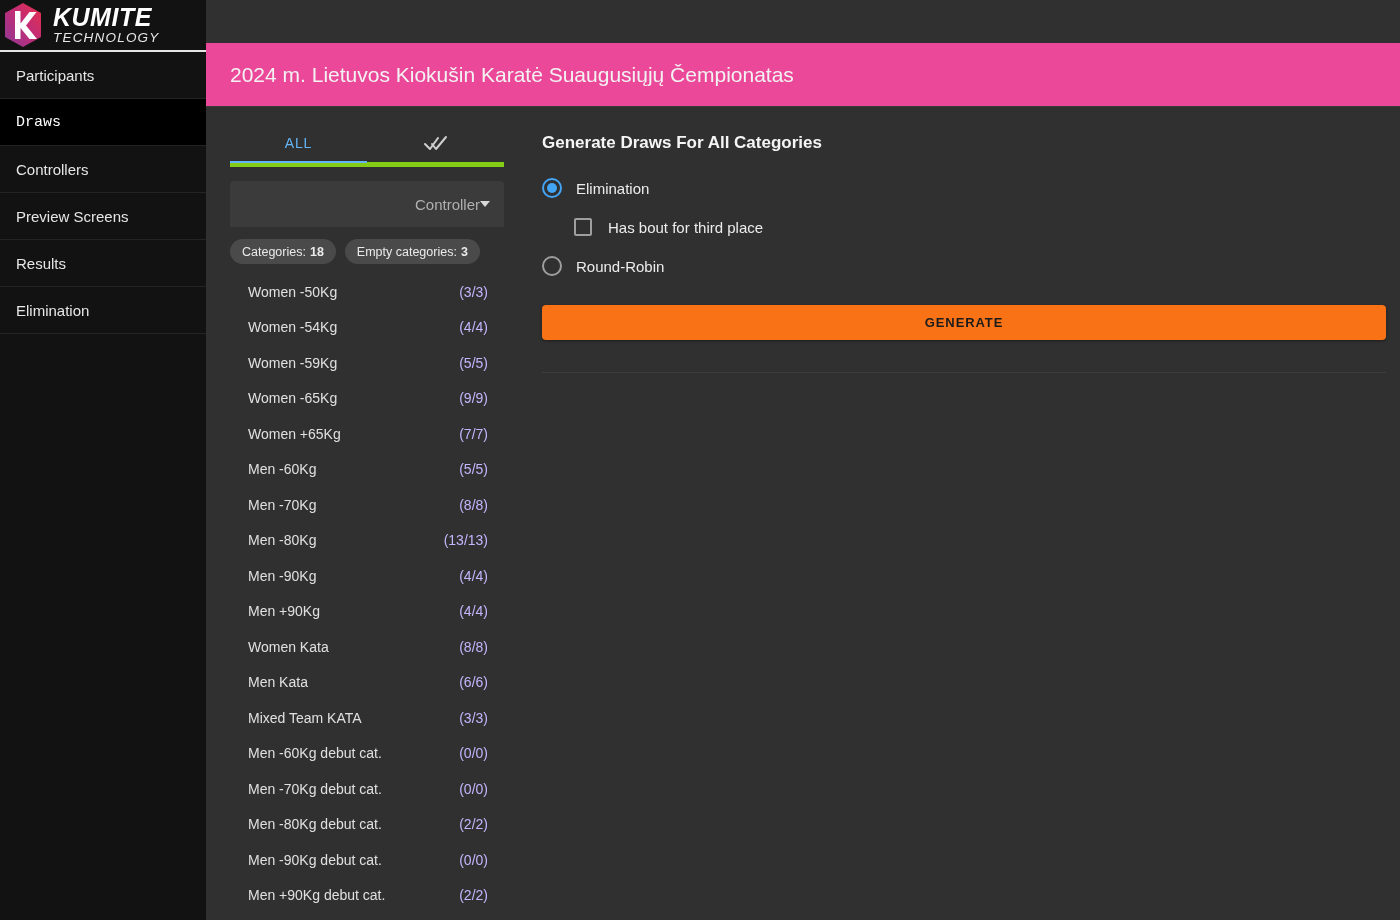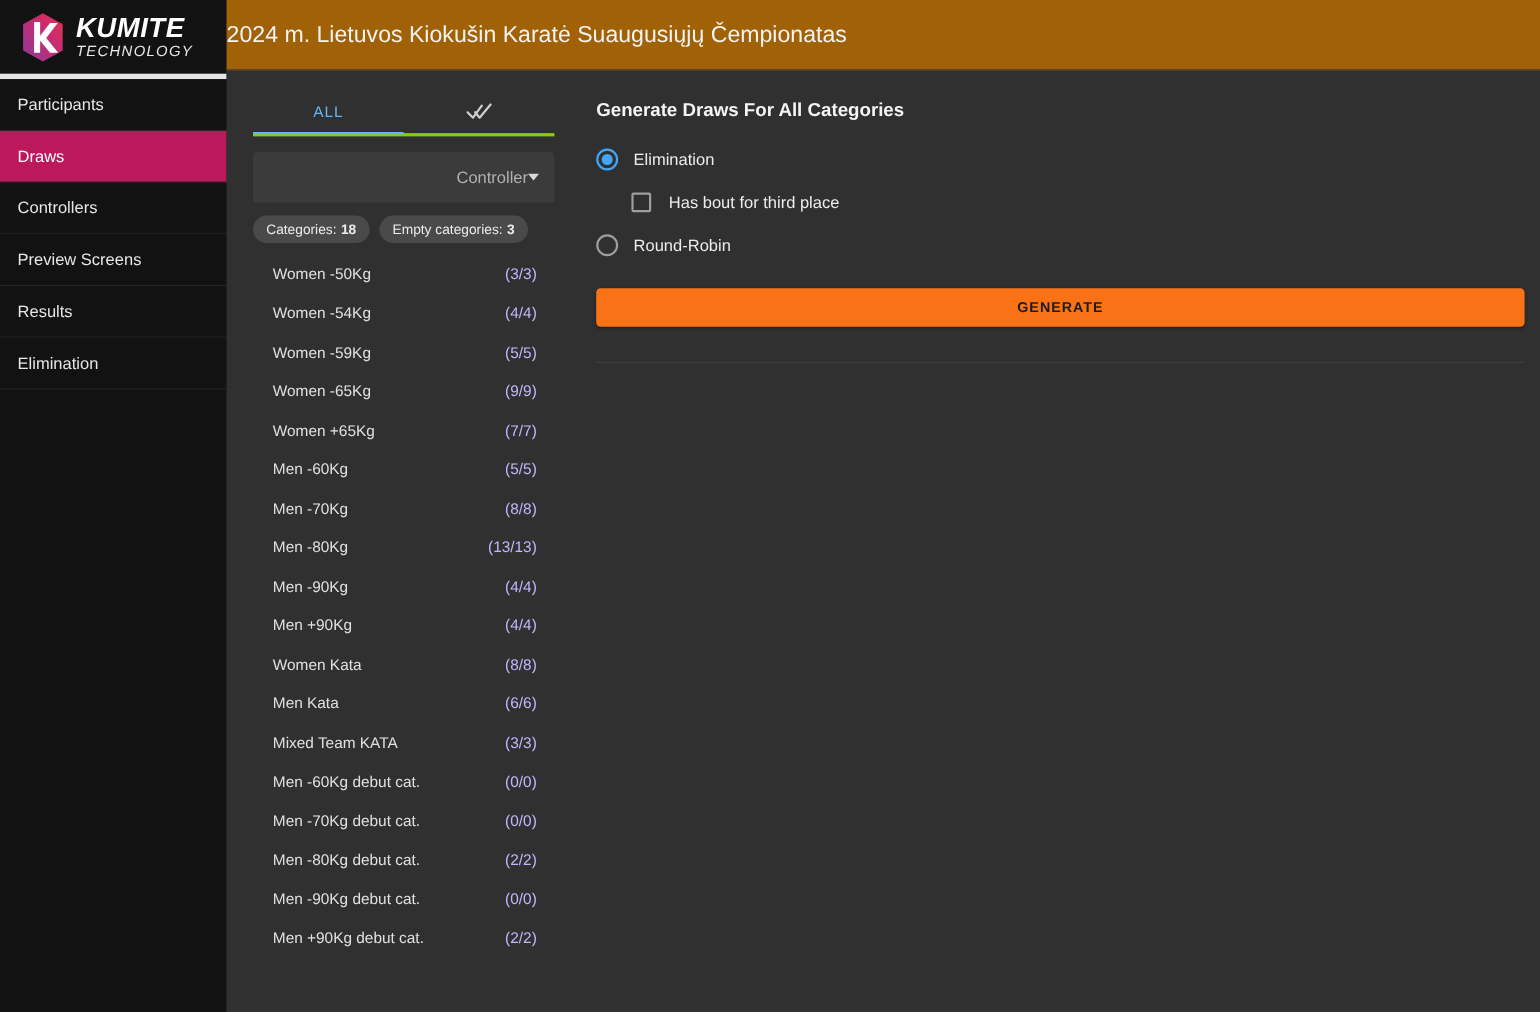--- a/index.html
+++ b/index.html
@@ -11,23 +11,23 @@
   }
   .app { display: flex; width: 1400px; height: 920px; }
 
   
   .sidebar {
     width: 206px; min-width: 206px; height: 920px;
     background: #121212;
     display: flex; flex-direction: column;
   }
   .logo-area {
-    height: 72px; display: flex; align-items: center;
-    padding-left: 18px; background: #121212;
-    border-bottom: 5px solid #e5e5e5;
+    height: 52px; display: flex; align-items: center;
+    padding-left: 2px; background: #121212;
+    border-bottom: 2px solid #e5e5e5;
   }
   .logo-mark {
     width: 42px; height: 46px; position: relative; flex: none;
   }
   .hexwrap { display: block; }
   .logo-text { margin-left: 9px; line-height: 1; }
   .logo-kumite {
     font-size: 25px; font-weight: bold; font-style: italic;
     color: #ffffff; letter-spacing: 0.5px;
     font-family: "Liberation Sans", sans-serif;
@@ -40,40 +40,41 @@
 
   .nav { display: flex; flex-direction: column; }
   .nav-item {
     height: 47px; display: flex; align-items: center;
     padding-left: 16px;
     font-size: 15px; color: #e6e6e6;
     border-bottom: 1px solid #242424;
     cursor: pointer;
     background: #121212;
   }
-  .nav-item.active { background: #be185d; color: #ffffff; }
+  .nav-item.active { background: #000000; color: #ffffff; font-family: Liberation Mono, monospace; }
 
   
   .main { flex: 1; display: flex; flex-direction: column; background: #303030; }
   .topbar {
     height: 64px; min-height: 64px; display: flex; align-items: center;
-    border-bottom: 1px solid #3b3b3b;
-    background: #a16207;
+    padding-left: 24px; border-bottom: 1px solid #3b3b3b;
+    background: #ec4899;
+    margin-top: 43px;
   }
   .topbar-title { font-size: 21px; color: #f2f2f2; font-weight: normal; }
 
   .content { flex: 1; display: flex; overflow: hidden; }
 
   
   .list-panel {
     width: 320px; min-width: 320px;
     padding: 0 22px 0 24px;
     display: flex; flex-direction: column;
   }
-  .tabs { display: flex; height: 44px; border-bottom: 3px solid #84cc16; margin-top: 16px;}
+  .tabs { display: flex; height: 44px; border-bottom: 5px solid #84cc16; margin-top: 16px;}
   .tab {
     flex: 1; display: flex; align-items: center; justify-content: center;
     font-size: 14px; letter-spacing: 0.8px; color: #9e9e9e;
     cursor: pointer; position: relative;
   }
   .tab.active { color: #64b5f6; }
   .tab.active::after {
     content: ""; position: absolute; left: 0; right: 0; bottom: -1px;
     height: 2px; background: #64b5f6;
   }

